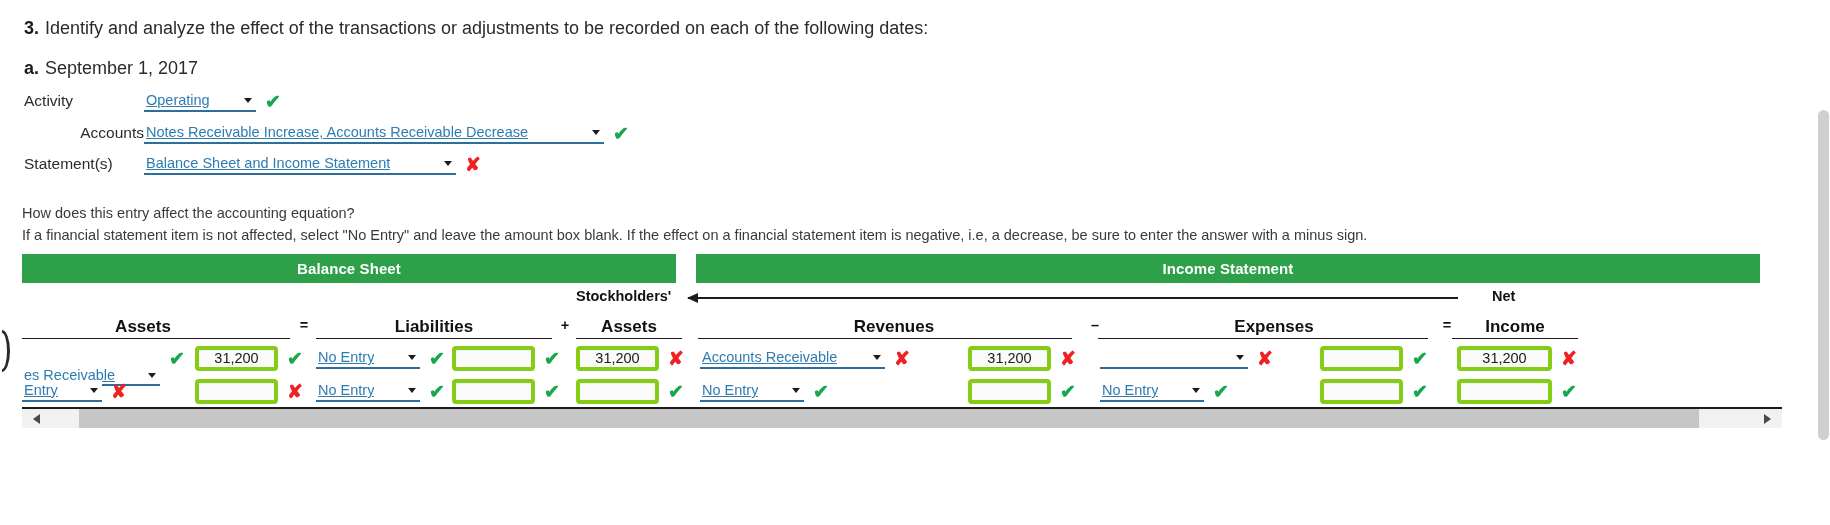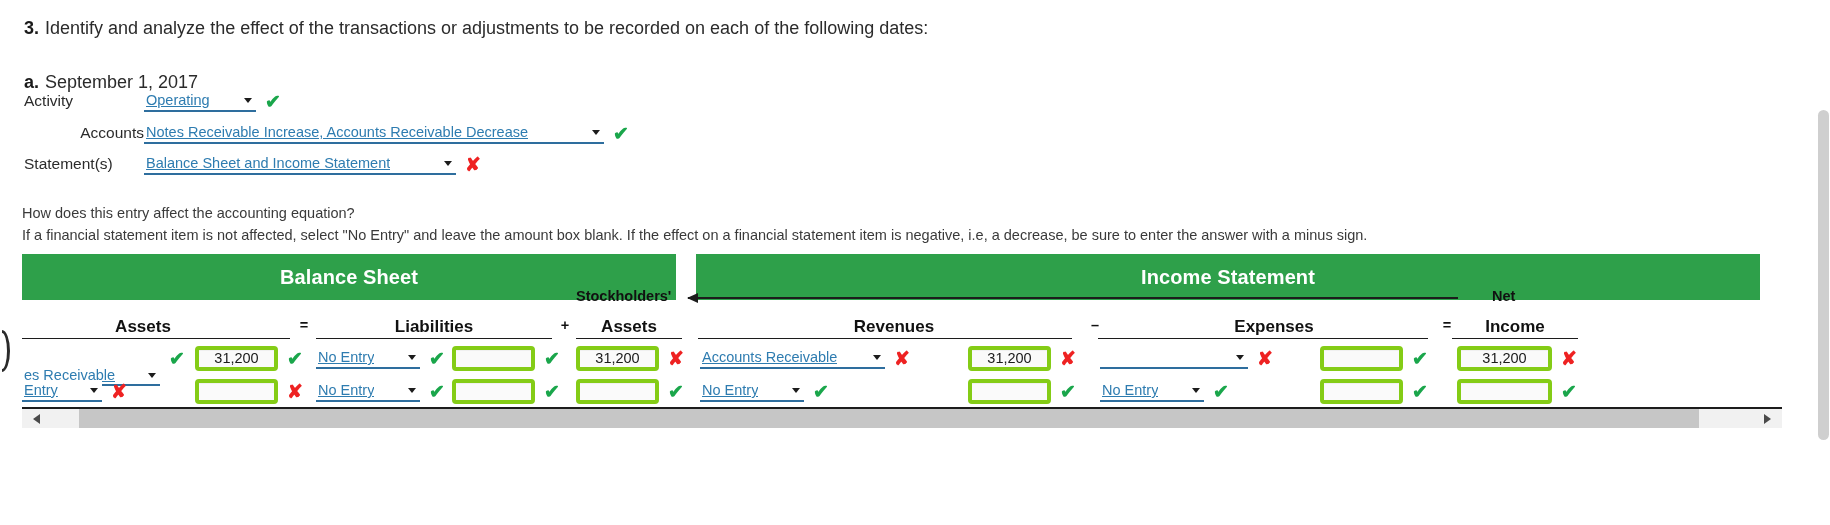--- a/index.html
+++ b/index.html
@@ -20,21 +20,21 @@
   
   .q-line {
     position: absolute;
     left: 24px;
     font-size: 18px;
     color: #2b2b2b;
     white-space: nowrap;
   }
   .q-num { font-weight: bold; color: #1a1a1a; margin-right: 6px; }
   #q3 { top: 18px; }
-  #qa { top: 72px; }
+  #qa { top: 58px; }
 
   .field-row {
     position: absolute;
     left: 24px;
     height: 26px;
     display: flex;
     align-items: center;
     white-space: nowrap;
   }
   #row-activity { top: 88px; }
@@ -105,24 +105,24 @@
     color: #3a3a3a;
     white-space: nowrap;
   }
   #para1 { top: 205px; }
   #para2 { top: 227px; }
 
   
   .greenbar {
     position: absolute;
     top: 254px;
-    height: 46px;
+    height: 29px;
     background: #2ea04a;
     color: #ffffff;
-    font-size: 20px;
+    font-size: 15px;
     font-weight: bold;
     display: flex;
     align-items: center;
     justify-content: center;
     letter-spacing: .1px;
   }
   #bar-bs { left: 22px;  width: 654px; }
   #bar-is { left: 696px; width: 1064px; }
   .band-label {
     position: absolute;

